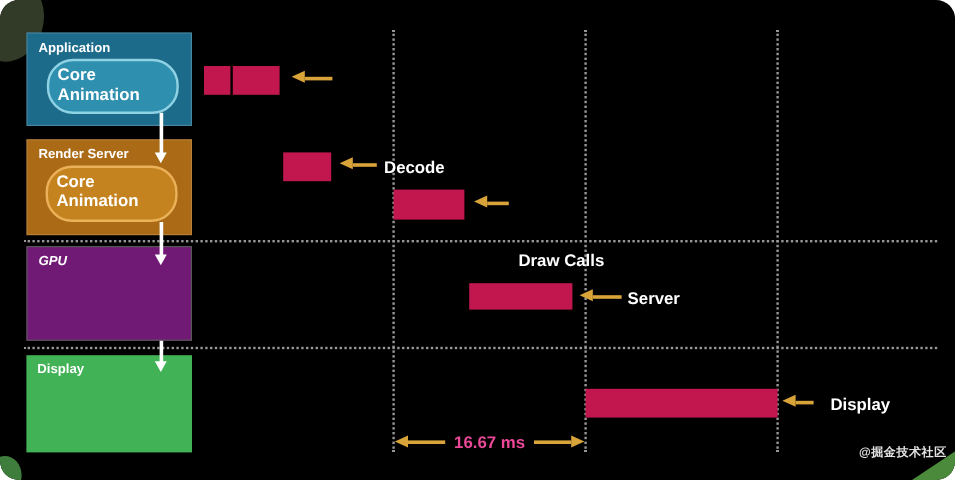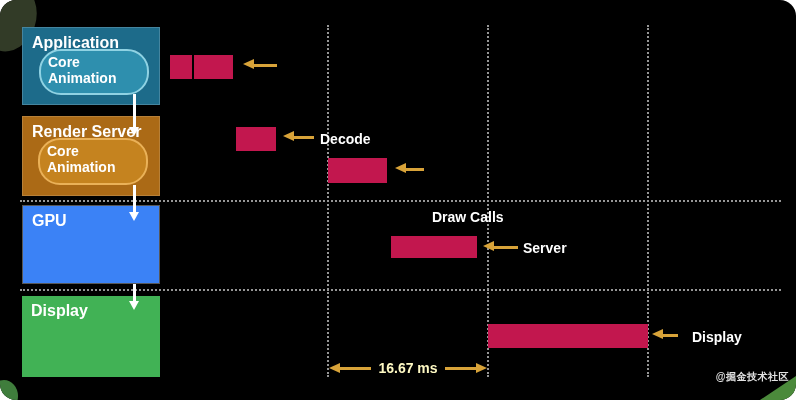--- a/index.html
+++ b/index.html
@@ -9,28 +9,28 @@
     border-radius:16px;overflow:hidden;
   }
   
   .blob{position:absolute;border-radius:50%;}
   .blob-tl{left:-18px;top:-16px;width:54px;height:68px;background:#323b27;transform:rotate(18deg);}
   .blob-bl{left:-10px;bottom:-12px;width:28px;height:32px;background:#3f7d3c;}
   .tri-br{position:absolute;right:0;bottom:0;width:0;height:0;
     border-bottom:24px solid #4b8a3b;border-left:36px solid transparent;}
   
   .pbox{position:absolute;left:22px;width:138px;box-sizing:border-box;}
-  .pbox-label{font-size:16px;font-weight:bold;color:#fff;padding:6px 0 12px 9px;}
+  .pbox-label{font-size:11px;font-weight:bold;color:#fff;padding:6px 0 12px 9px;}
   .inner-box{position:absolute;box-sizing:border-box;border-radius:22px;}
   .inner-label{font-size:14px;font-weight:bold;color:#fff;padding:3px 0 0 7px;}
   .box-app{top:27px;height:78px;background:#1d6b8a;border:1px solid rgba(255,255,255,.18);}
   .box-app .inner-box{left:16px;top:21px;width:110px;height:46px;background:#2e8fae;border:2px solid #8fd2e3;}
   .box-rs{top:116px;height:80px;background:#ab6a16;border:1px solid rgba(255,255,255,.15);}
   .box-rs .inner-box{left:15px;top:21px;width:110px;height:47px;background:#c5831f;border:2px solid #eab158;}
-  .box-gpu{top:205px;height:79px;background:#3b82f6;border:1px solid #575757;}
+  .box-gpu{top:205px;height:79px;background:#701a75;border:1px solid #575757;font-style:italic;}
   .box-disp{top:296px;height:81px;background:#41b255;}
   
   .varrow{position:absolute;left:133px;width:3px;background:#fff;}
   .varrow::after{content:"";position:absolute;left:-4px;bottom:-8px;width:0;height:0;
     border-left:5.5px solid transparent;border-right:5.5px solid transparent;border-top:9px solid #fff;}
   .va1{top:94px;height:34px;}
   .va2{top:185px;height:28px;}
   .va3{top:284px;height:18px;}
   
   .vline{position:absolute;top:25px;height:352px;width:0;border-left:2px dotted #969696;}
@@ -62,21 +62,21 @@
   .sl-render{left:523px;top:241px;}
   .sl-display{left:692px;top:330px;}
   
   .frame-span{position:absolute;left:329px;top:359px;width:158px;height:18px;
     display:flex;align-items:center;}
   .fs-head-l{width:0;height:0;border-top:5.5px solid transparent;border-bottom:5.5px solid transparent;
     border-right:11px solid #d8a339;}
   .fs-head-r{width:0;height:0;border-top:5.5px solid transparent;border-bottom:5.5px solid transparent;
     border-left:11px solid #d8a339;}
   .fs-shaft{flex:1;height:3px;background:#d8a339;}
-  .fs-text{color:#fef9c3;font-size:14px;font-weight:bold;margin:0 7px;white-space:nowrap;}
+  .fs-text{color:#ec4899;font-size:14px;font-weight:bold;margin:0 7px;white-space:nowrap;}
   
   .watermark{position:absolute;right:7px;bottom:16px;color:#e3e3e3;font-size:10px;font-weight:bold;letter-spacing:.5px;}
 </style>
 </head>
 <body>
 
 <div class="stage-canvas">
 
   <div class="blob blob-tl"></div>
   <div class="blob blob-bl"></div>

